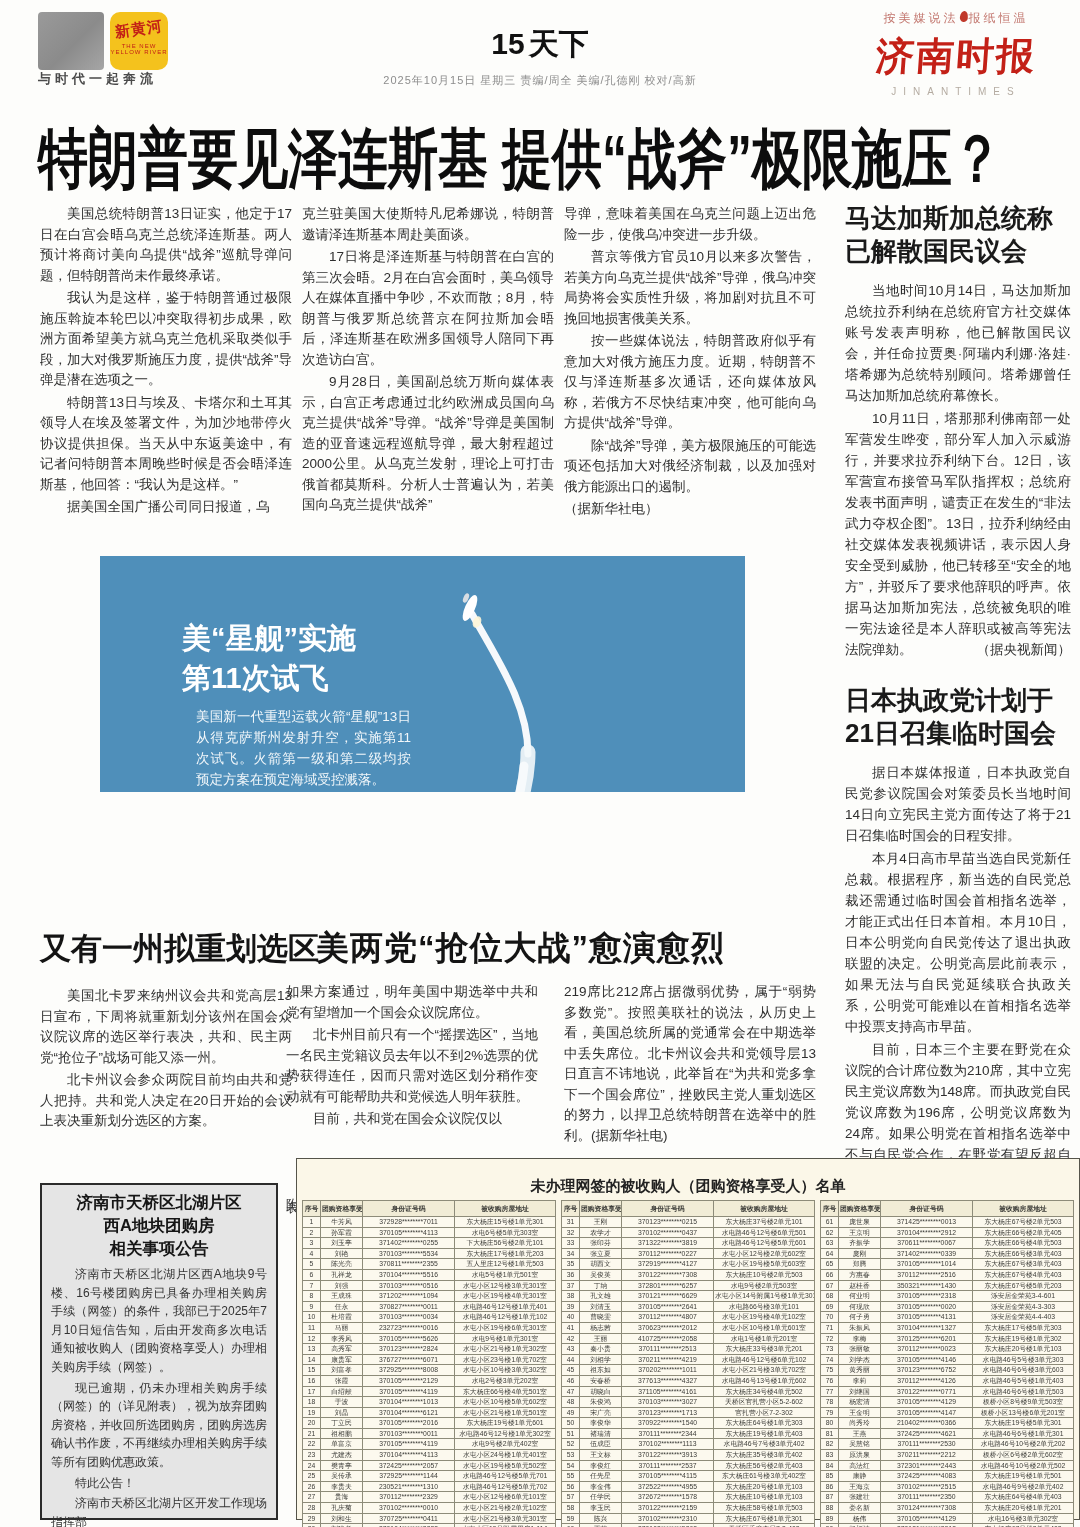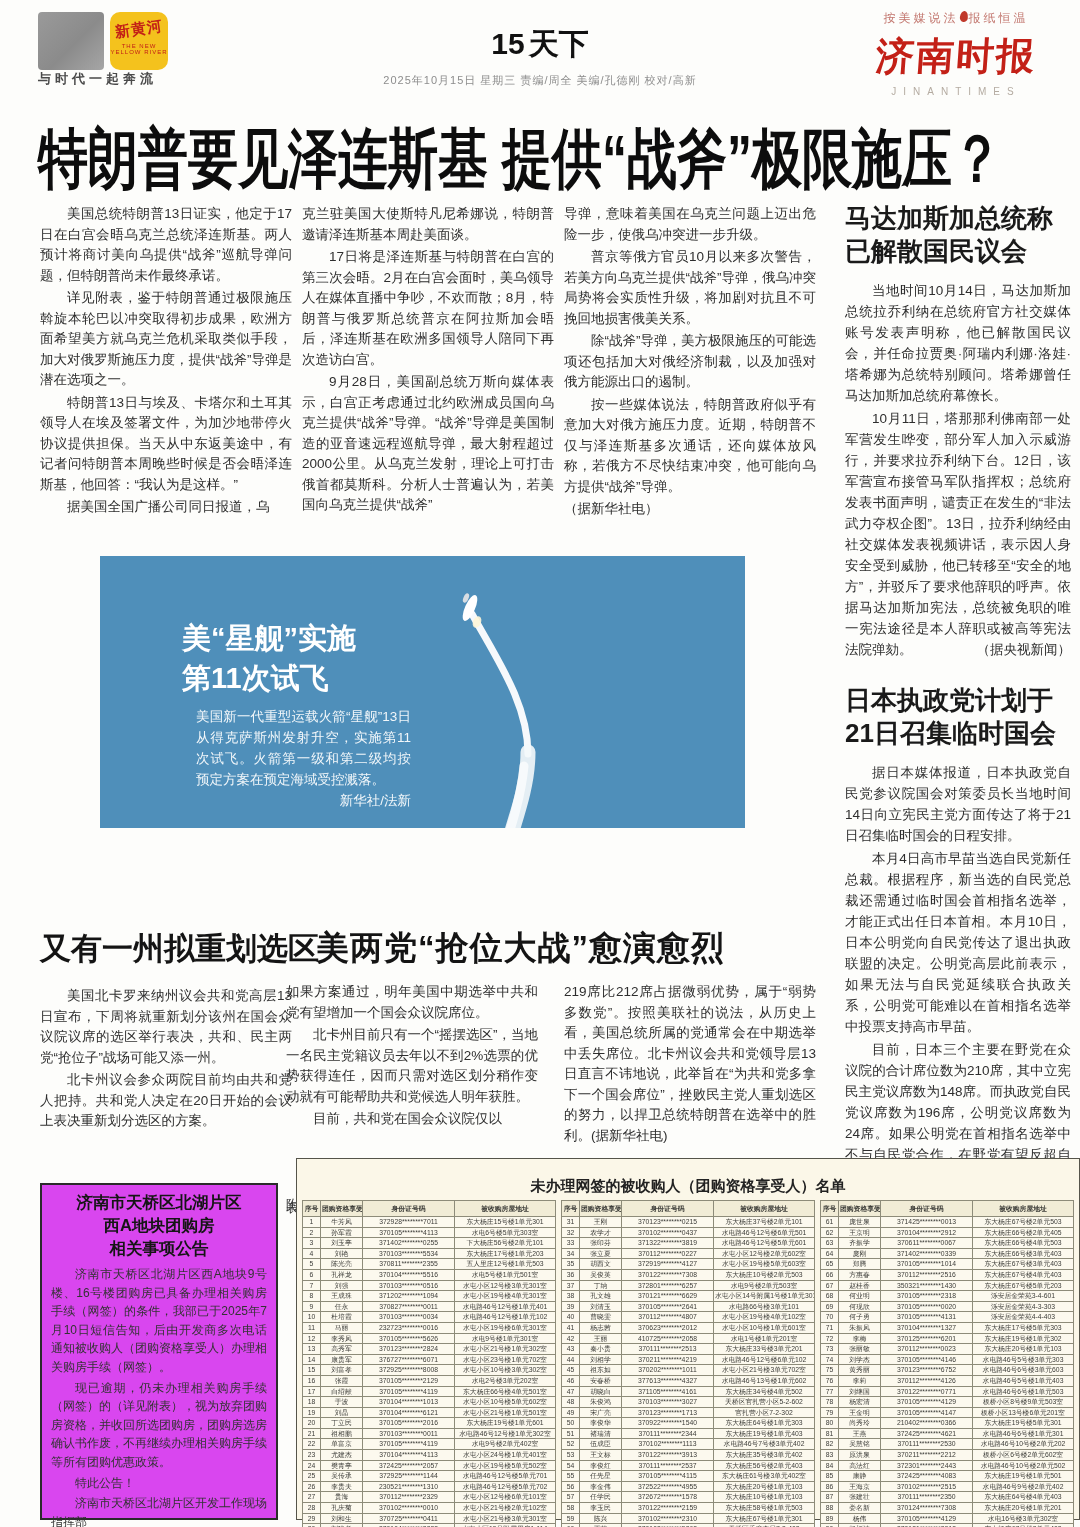--- a/index.html
+++ b/index.html
@@ -38,34 +38,34 @@
   .alir{text-align:left;}
   .cred-r{float:right;}
   .maincol1{left:40px;top:204px;}
   .maincol2{left:302px;top:204px;}
   .maincol3{left:564px;top:204px;}
   
   .sidebar{position:absolute;left:845px;top:202px;width:226px;font-size:13.5px;line-height:21px;text-align:justify;}
   .side-title{font-size:26px;line-height:33px;font-weight:900;color:#1a1a1a;text-align:left;margin:0 0 12px 0;}
   .side-gap{height:22px;}
   
-  .photo{position:absolute;left:100px;top:556px;width:645px;height:272px;background:#4f8fba;overflow:hidden;}
+  .photo{position:absolute;left:100px;top:556px;width:645px;height:236px;background:#4f8fba;overflow:hidden;}
   .photo svg{position:absolute;left:0;top:0;}
   .photo-title{position:absolute;left:82px;top:62px;color:#fff;font-weight:900;font-size:29px;line-height:40px;}
   .photo-cap{position:absolute;left:96px;top:150px;width:215px;color:#f2f7fa;font-size:13.5px;line-height:21px;text-align:justify;}
   .photo-cap .credit{float:right;}
   
   .b-title-left{position:absolute;left:40px;top:928px;font-size:31px;font-weight:900;color:#141414;}
   .b-title-main{position:absolute;left:316px;top:926px;font-size:33px;font-weight:900;color:#141414;letter-spacing:1px;}
   .bcol1{left:40px;top:986px;}
   .bcol2{left:286px;top:982px;}
   .bcol3{left:564px;top:982px;}
   
   .notice{position:absolute;left:40px;top:1183px;width:238px;height:337px;border:2px solid #2b2b2b;
-          box-sizing:border-box;padding:6px 9px;background:#d946ef;}
+          box-sizing:border-box;padding:6px 9px;background:#e5e5e5;}
   .notice-title{font-size:16.5px;font-weight:900;text-align:center;line-height:23px;color:#151515;}
   .notice-body{margin-top:5px;font-size:12px;line-height:18.6px;text-align:justify;color:#333;}
   .fubiao{position:absolute;left:283px;top:1188px;writing-mode:vertical-rl;font-size:13px;color:#333;letter-spacing:2px;}
   
   .roster{position:absolute;left:296px;top:1158px;width:784px;height:362px;background:#fbf7e8;
           border:1.5px solid #55544a;box-sizing:border-box;padding:16px 5px;}
   .roster-title{text-align:center;font-size:15px;font-weight:bold;color:#222;margin:2px 0 4px 0;}
   .tgroups{display:flex;gap:5px;}
   .tg{flex:1;}
   table.rt{border-collapse:collapse;width:100%;table-layout:fixed;background:#fcf9ee;}
@@ -98,34 +98,34 @@
       </div>
       <div class="name">济南时报</div>
       <div class="en">JINANTIMES</div>
     </div>
   </div>
 
   <div class="headline">特朗普要见泽连斯基 提供“战斧”极限施压？</div>
 
   <div class="col maincol1">
       <p class="para ind">美国总统特朗普13日证实，他定于17日在白宫会晤乌克兰总统泽连斯基。两人预计将商讨美向乌提供“战斧”巡航导弹问题，但特朗普尚未作最终承诺。</p>
-      <p class="para ind">详见附表，鉴于特朗普通过极限施压斡旋本轮巴以冲突取得初步成果，欧洲方面希望美方就乌克兰危机采取类似手段，加大对俄罗斯施压力度，提供“战斧”导弹是潜在选项之一。</p>
+      <p class="para ind">我认为是这样，鉴于特朗普通过极限施压斡旋本轮巴以冲突取得初步成果，欧洲方面希望美方就乌克兰危机采取类似手段，加大对俄罗斯施压力度，提供“战斧”导弹是潜在选项之一。</p>
       <p class="para ind">特朗普13日与埃及、卡塔尔和土耳其领导人在埃及签署文件，为加沙地带停火协议提供担保。当天从中东返美途中，有记者问特朗普本周晚些时候是否会晤泽连斯基，他回答：“我认为是这样。”</p>
       <p class="para ind">据美国全国广播公司同日报道，乌</p>
     </div>
   <div class="col maincol2">
       <p class="para">克兰驻美国大使斯特凡尼希娜说，特朗普邀请泽连斯基本周赴美面谈。</p>
       <p class="para ind">17日将是泽连斯基与特朗普在白宫的第三次会晤。2月在白宫会面时，美乌领导人在媒体直播中争吵，不欢而散；8月，特朗普与俄罗斯总统普京在阿拉斯加会晤后，泽连斯基在欧洲多国领导人陪同下再次造访白宫。</p>
       <p class="para ind">9月28日，美国副总统万斯向媒体表示，白宫正考虑通过北约欧洲成员国向乌克兰提供“战斧”导弹。“战斧”导弹是美国制造的亚音速远程巡航导弹，最大射程超过2000公里。从乌克兰发射，理论上可打击俄首都莫斯科。分析人士普遍认为，若美国向乌克兰提供“战斧”</p>
     </div>
   <div class="col maincol3">
       <p class="para">导弹，意味着美国在乌克兰问题上迈出危险一步，使俄乌冲突进一步升级。</p>
       <p class="para ind">普京等俄方官员10月以来多次警告，若美方向乌克兰提供“战斧”导弹，俄乌冲突局势将会实质性升级，将加剧对抗且不可挽回地损害俄美关系。</p>
+      <p class="para ind">按一些媒体说法，特朗普政府似乎有意加大对俄方施压力度。近期，特朗普不仅与泽连斯基多次通话，还向媒体放风称，若俄方不尽快结束冲突，他可能向乌方提供“战斧”导弹。</p>
       <p class="para ind">除“战斧”导弹，美方极限施压的可能选项还包括加大对俄经济制裁，以及加强对俄方能源出口的遏制。</p>
-      <p class="para ind">按一些媒体说法，特朗普政府似乎有意加大对俄方施压力度。近期，特朗普不仅与泽连斯基多次通话，还向媒体放风称，若俄方不尽快结束冲突，他可能向乌方提供“战斧”导弹。</p>
       <p class="para alir">（据新华社电）</p>
     </div>
 
   <div class="sidebar">
     <h2 class="side-title"><span>马达加斯加总统称</span><br><span>已解散国民议会</span></h2>
     <div>
         <p class="para ind">当地时间10月14日，马达加斯加总统拉乔利纳在总统府官方社交媒体账号发表声明称，他已解散国民议会，并任命拉贾奥·阿瑞内利娜·洛娃·塔希娜为总统特别顾问。塔希娜曾任马达加斯加总统府幕僚长。</p>
         <p class="para ind">10月11日，塔那那利佛南部一处军营发生哗变，部分军人加入示威游行，并要求拉乔利纳下台。12日，该军营宣布接管马军队指挥权；总统府发表书面声明，谴责正在发生的“非法武力夺权企图”。13日，拉乔利纳经由社交媒体发表视频讲话，表示因人身安全受到威胁，他已转移至“安全的地方”，并驳斥了要求他辞职的呼声。依据马达加斯加宪法，总统被免职的唯一宪法途径是本人辞职或被高等宪法法院弹劾。<span class="cred-r">（据央视新闻）</span></p>
       </div>
     <div class="side-gap"></div>

